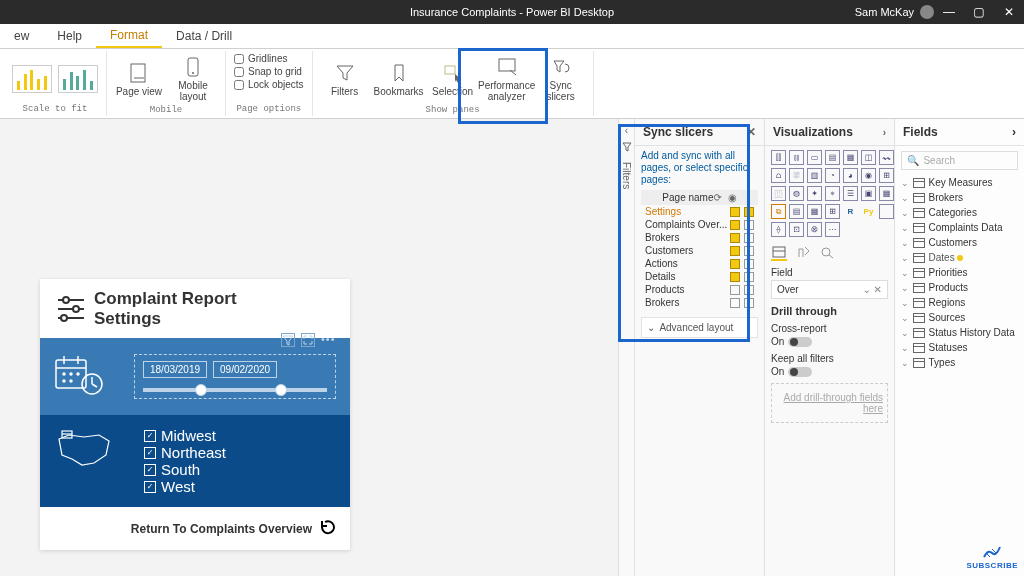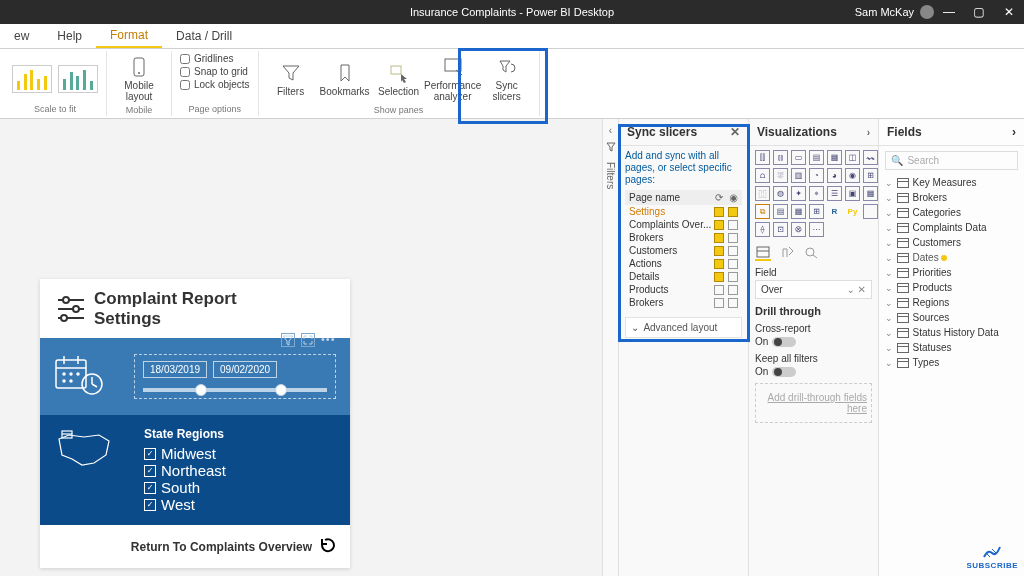--- a/index.html
+++ b/index.html
@@ -15,21 +15,21 @@
 
   
   .tabs { height: 25px; background: #fff; border-bottom: 1px solid #d0d0d0; display: flex; align-items: stretch; }
   .tabs .tab { padding: 4px 14px; font-size: 12px; color: #444; border-right: 0; display:flex; align-items:center;}
   .tabs .tab.active { color: #c47e00; border-bottom: 2px solid #f2c811; }
 
   
   .ribbon { height: 70px; background: #fff; border-bottom: 1px solid #d0d0d0; display: flex; align-items: stretch; padding: 2px 4px; gap:0; }
   .ribbon-group { border-right: 1px solid #e5e5e5; padding: 2px 8px; display:flex; flex-direction:column; justify-content:space-between;}
   .ribbon-group-inner { display:flex; align-items:center; gap:6px; flex:1;}
-  .ribbon-group-label { text-align:center; font-size:9px; color:#777; }
+  .ribbon-group-label { text-align:center; font-size:9px; color:#777;font-family:Liberation Mono, monospace; }
   .vbtn { display:flex; flex-direction:column; align-items:center; justify-content:center; width:48px; height:52px; font-size:10px; color:#444; text-align:center; line-height:1.1;}
   .vbtn .ico { width:22px; height:22px; margin-bottom:2px; display:flex; align-items:center; justify-content:center;}
   .mini-chart { width:40px; height:28px; border:1px solid #ccc; display:flex; align-items:flex-end; justify-content:space-around; padding:2px;}
   .mini-chart span { width:3px; background:#f2c811;}
   .check-row { display:flex; align-items:center; gap:4px; font-size:10px; color:#444;}
   .check-row input { width:10px; height:10px;}
 
   
   .main { display:flex; height: calc(576px - 24px - 25px - 70px); }
   .canvas { flex:1; background:#f3f3f3; position:relative; padding: 0; }
@@ -59,21 +59,21 @@
   .dock { border-left:1px solid #e0e0e0; background:#f9f9f9; display:flex; flex-direction:column;}
   .filters-dock { width:16px; background:#f9f9f9; border-left:1px solid #e0e0e0; display:flex; flex-direction:column; align-items:center; padding-top:6px;}
   .filters-dock span.chev { font-size:10px; color:#666;}
   .filters-dock .vtext { writing-mode:vertical-rl; font-size:10px; color:#666; margin-top:8px;}
 
   .sync-pane { width:130px; }
   .pane-head { display:flex; justify-content:space-between; align-items:center; padding:6px 8px; font-weight:600; font-size:12px; border-bottom:1px solid #e2e2e2;}
   .pane-close { font-size:12px; color:#666;}
   .sync-body { padding:4px 6px;}
   .sync-help { font-size:10px; color:#005a9e; margin-bottom:4px; line-height:1.2;}
-  .pg-head { background:#eee; display:flex; align-items:center; justify-content:space-between; font-size:10px; padding:2px 4px;}
+  .pg-head { background:#eee; display:flex; align-items:center; justify-content:center; font-size:10px; padding:2px 4px;}
   .pg-head .icons { display:flex; gap:6px; font-size:10px; color:#666;}
   .pg-row { display:flex; align-items:center; justify-content:space-between; font-size:10px; padding:1px 4px;}
   .pg-row .cbs { display:flex; gap:4px;}
   .pg-row .cbs span { width:10px; height:10px; border:1px solid #999; display:inline-block;}
   .pg-row .cbs span.chk { background:#f2c811; border-color:#b38900;}
   .pg-row.sel { color:#d17a00;}
   .adv { margin-top:8px; font-size:10px; color:#555; display:flex; align-items:center; gap:4px; border:1px solid #e2e2e2; padding:4px 5px; background:#fff;}
 
   .viz-pane { width:130px; }
   .viz-pane .pane-head span.arrow { font-size:10px; color:#666;}
@@ -86,21 +86,21 @@
   .toolrow span { width:16px; height:16px; display:inline-block;}
   .field-sec { padding:2px 6px; font-size:10px;}
   .field-well { border:1px solid #ddd; background:#fff; padding:3px 5px; display:flex; justify-content:space-between; align-items:center; margin-top:2px;}
   .drill { padding:4px 6px; font-size:10px;}
   .drill h4 { font-size:11px; font-weight:600; margin-bottom:6px;}
   .toggle { display:flex; align-items:center; gap:4px; margin-top:2px; font-size:10px;}
   .toggle .sw { width:24px; height:10px; background:#ccc; border-radius:5px; position:relative;}
   .toggle .sw::after { content:""; position:absolute; left:2px; top:1px; width:8px; height:8px; background:#444; border-radius:50%;}
   .drillbox { margin-top:6px; border:1px dashed #ccc; padding:8px 4px; color:#aaa; text-align:right;text-decoration:underline;}
 
-  .fields-pane { width:146px; background:#fdfdfd;}
+  .fields-pane { width:130px; background:#fdfdfd;}
   .fields-pane .search { margin:5px 6px; border:1px solid #ddd; padding:3px 5px; font-size:10px; color:#888; display:flex; align-items:center; gap:4px;}
   .fields-list { padding:0 6px;}
   .ftbl { display:flex; align-items:center; gap:4px; font-size:10px; padding:2px 0;}
   .ftbl .chev { color:#888; font-size:9px;}
   .ftbl .tico { width:12px; height:10px; border:1px solid #666; display:inline-block; position:relative;}
   .ftbl .tico::before { content:""; position:absolute; top:2px; left:0; right:0; height:1px; background:#666;}
   .ftbl.dates { color:#555;}
   .ftbl.dates .mark { width:6px; height:6px; background:#f2c811; border-radius:50%; margin-left:-2px;}
 
   
@@ -148,20 +148,29 @@
           <span style="height:80%;background:#5a9"></span>
           <span style="height:60%;background:#5a9"></span>
           <span style="height:90%;background:#5a9"></span>
           <span style="height:40%;background:#5a9"></span>
         </div>
     </div>
     <div class="ribbon-group-label">Scale to fit</div>
   </div>
   <div class="ribbon-group">
     <div class="ribbon-group-inner">
+      <div class="vbtn">
+        <span class="ico">
+            <svg width="22" height="22" viewBox="0 0 22 22">
+              <rect x="3" y="2" width="14" height="18" fill="none" stroke="#666"></rect>
+              <path d="M6 16 L16 16" stroke="#666"></path>
+            </svg>
+          </span>
+        <span>Page view</span>
+      </div>
       <div class="vbtn">
         <span class="ico">
             <svg width="22" height="22" viewBox="0 0 22 22">
               <rect x="6" y="2" width="10" height="18" rx="2" fill="none" stroke="#666"></rect>
               <circle cx="11" cy="17" r="1" fill="#666"></circle>
             </svg>
           </span>
         <span>Mobile layout</span>
       </div>
     </div>
@@ -294,21 +303,20 @@
       <div class="region-block">
         <div class="ico">
           <svg width="60" height="40" viewBox="0 0 60 40">
               <g stroke="#fff" stroke-width="1.2" fill="none">
                 <path d="M5 10 L15 6 L30 8 L45 6 L55 12 L52 26 L40 34 L28 36 L18 30 L8 26 Z"></path>
                 <rect x="8" y="2" width="10" height="7"></rect>
                 <line x1="8" y1="5" x2="18" y2="5"></line>
               </g>
             </svg>
         </div>
-        <h3>State Regions</h3>
         <ul>
           <li>Midwest</li>
           <li>Northeast</li>
           <li>South</li>
           <li>West</li>
         </ul>
       </div>
       <div class="returnbar">
         <span>Return To Complaints Overview</span>
         <span><svg width="20" height="20" viewBox="0 0 20 20">

